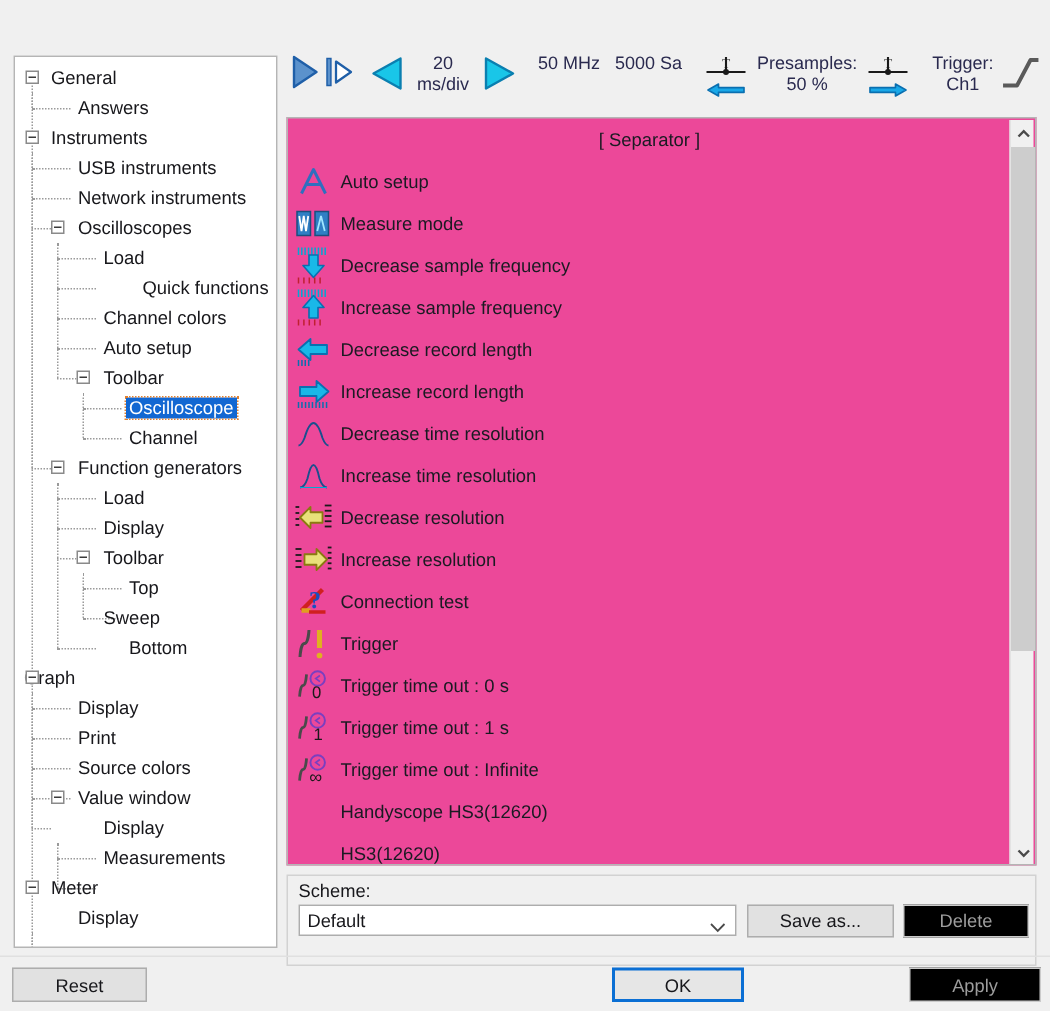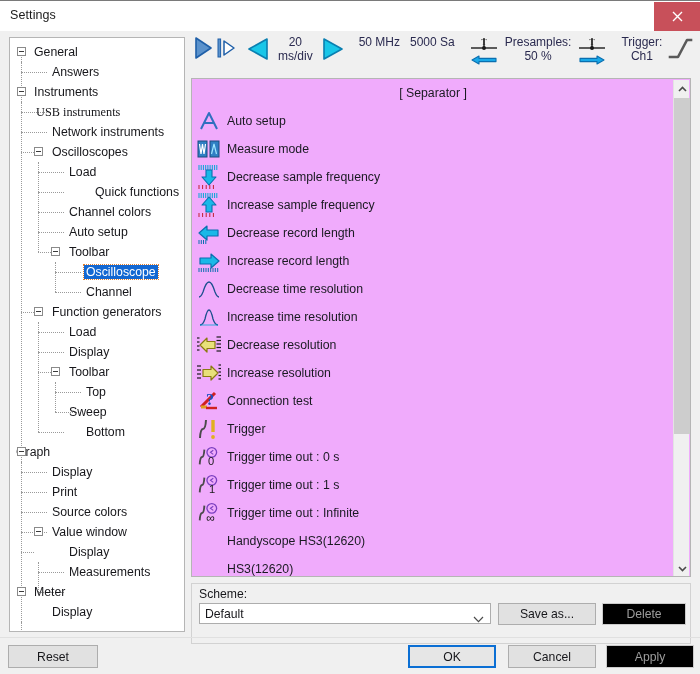--- a/index.html
+++ b/index.html
@@ -114,21 +114,21 @@
     text-align: center; line-height: 14px;
     padding: 0 5px;
     white-space: nowrap;
   }
   .tb-txt .big { display:block; }
 
   
   .listbox {
     position: absolute; left: 191px; top: 78px;
     width: 500px; height: 499px;
-    background: #f0abfc;
+    background: #ec4899;
     border: 1px solid #b5b5b5;
     box-sizing: border-box;
     overflow: hidden;
   }
   .list-content {
     position: absolute; left: 0; top: 0;
     width: 482px; height: 100%;
   }
   .lrow {
     height: 28px;
@@ -222,43 +222,35 @@
   .footer-sep {
     position: absolute; left: 0; top: 637px; width: 700px; height: 1px;
     background: #e0e0e0;
   }
 </style>
 </head>
 <body>
 
 <div class="window">
 
-  <div class="titlebar">
-    <div class="title-text">Settings</div>
-    <div class="close-btn">
-      <svg width="11" height="11" viewBox="0 0 11 11">
-        <path d="M1,1 L10,10 M10,1 L1,10" stroke="#ffffff" stroke-width="1.4" fill="none"></path>
-      </svg>
-    </div>
-  </div>
 
   <div class="tree-panel">
     <div class="tree-inner" id="tree-inner" style="position: relative;">
         <div class="tnode" style="height: 20px; padding-left: 22px;">
           <span class="expander" style="left: 7px; top: 4.5px;"></span>
           <span class="tlabel">General</span>
         </div>
         <div class="tnode" style="height: 20px; padding-left: 40px;">
           <span class="tlabel">Answers</span>
         </div>
         <div class="tnode" style="height: 20px; padding-left: 22px;">
           <span class="expander" style="left: 7px; top: 4.5px;"></span>
           <span class="tlabel">Instruments</span>
         </div>
-        <div class="tnode" style="height: 20px; padding-left: 24px; font-family: Liberation Serif, serif;">
+        <div class="tnode" style="height: 20px; padding-left: 40px;">
           <span class="tlabel">USB instruments</span>
         </div>
         <div class="tnode" style="height: 20px; padding-left: 40px;">
           <span class="tlabel">Network instruments</span>
         </div>
         <div class="tnode" style="height: 20px; padding-left: 40px;">
           <span class="expander" style="left: 24px; top: 4.5px;"></span>
           <span class="tlabel">Oscilloscopes</span>
         </div>
         <div class="tnode" style="height: 20px; padding-left: 57px;">
@@ -693,16 +685,15 @@
       </span>
     </div>
     <div class="btn btn-saveas">Save as...</div>
     <div class="btn btn-delete disabled">Delete</div>
   </div>
 
   <div class="footer-sep"></div>
 
   <div class="btn btn-reset">Reset</div>
   <div class="btn btn-ok default">OK</div>
-  <div class="btn btn-cancel">Cancel</div>
   <div class="btn btn-apply disabled">Apply</div>
 
 </div>
 
 </body></html>

